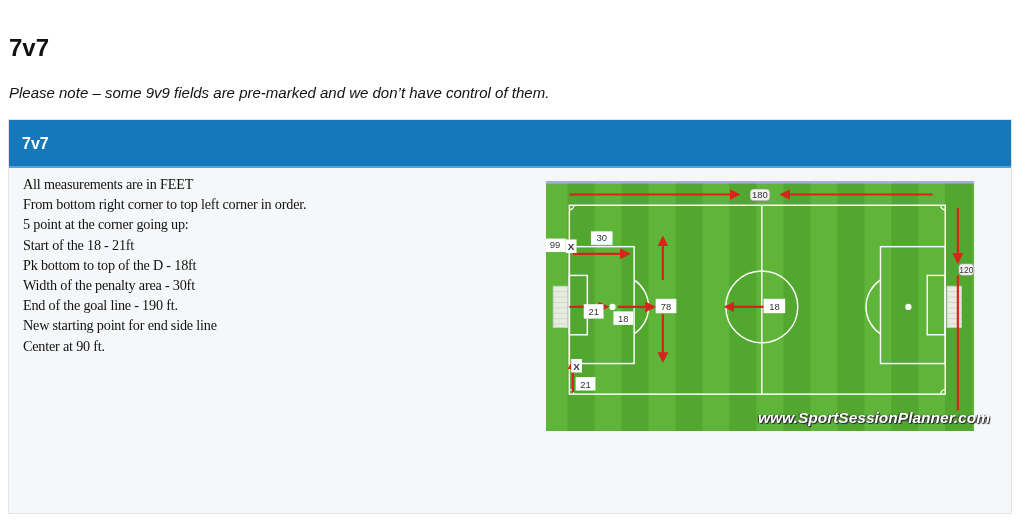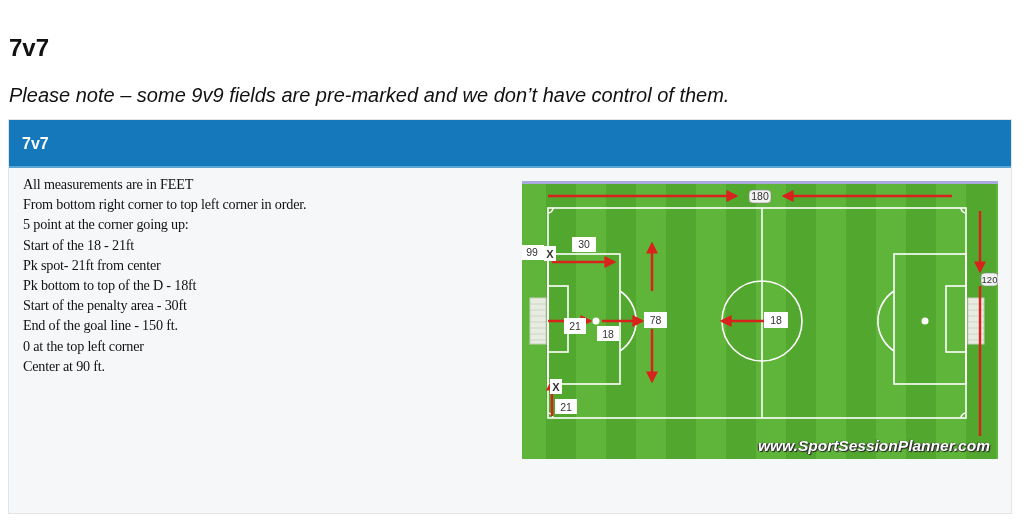--- a/index.html
+++ b/index.html
@@ -4,40 +4,40 @@
 <style>
   * { box-sizing: border-box; margin: 0; padding: 0; }
   html, body { width: 1024px; height: 530px; background: #ffffff; overflow: hidden; }
   body { font-family: "Liberation Sans", sans-serif; color: #111; position: relative; }
   .page-title {
     position: absolute; left: 9px; top: 34px;
     font-size: 24px; font-weight: bold; color: #111;
   }
   .note {
     position: absolute; left: 9px; top: 84px;
-    font-size: 20px; font-style: italic; color: #111; white-space: nowrap;
+    font-size: 15px; font-style: italic; color: #111; white-space: nowrap;
   }
   .panel {
     position: absolute; left: 8px; top: 119px; width: 1004px; height: 395px;
     border: 1px solid #e2e4e6; background: #f6f7f8;
   }
   .panel-header {
     height: 48px; background: #1478bb; color: #fff;
     font-weight: bold; font-size: 16px; padding: 15px 13px;
     border-bottom: 2px solid #5aa5d4;
   }
   .panel-body { position: relative; height: 346px; }
   .lines {
     position: absolute; left: 14px; top: 6px;
     font-size: 14.2px; line-height: 20.2px; color: #111;
     letter-spacing: -0.2px;
   }
   .lines div { white-space: nowrap; font-family: Liberation Serif, serif; }
   .field {
-    position: absolute; left: 513px; top: 13px; width: 476px; height: 278px;
+    position: absolute; left: 513px; top: 13px; width: 476px; height: 250px;
   }
   .field svg { display: block; width: 100%; height: 100%; }
   .watermark {
     position: absolute; right: 8px; bottom: 4px;
     font-family: "Liberation Sans", sans-serif; font-weight: bold; font-style: italic;
     font-size: 15.5px; color: #ffffff;
     text-shadow: 1px 1px 1px #222, -1px 0 1px #333;
   }
 </style>
 </head>
@@ -47,25 +47,24 @@
 <div class="note">Please note – some 9v9 fields are pre-marked and we don’t have control of them.</div>
 
 <div class="panel">
   <div class="panel-header">7v7</div>
   <div class="panel-body">
     <div class="lines">
       <div>All measurements are in FEET</div>
       <div>From bottom right corner to top left corner in order.</div>
       <div>5 point at the corner going up:</div>
       <div>Start of the 18 - 21ft</div>
-      <div>Pk spot- 21ft from center</div>
       <div>Pk bottom to top of the D - 18ft</div>
-      <div>Start of the penalty area - 30ft</div>
-      <div>End of the goal line - 150 ft.</div>
-      <div>0 at the top left corner</div>
+      <div>Width of the penalty area - 30ft</div>
+      <div>End of the goal line - 190 ft.</div>
+      <div>New starting point for end side line</div>
       <div>Center at 90 ft.</div>
     </div>
 
     <div class="field">
       <svg viewBox="0 0 476 278" xmlns="http://www.w3.org/2000/svg">
         <defs>
           <marker id="ah" viewBox="0 0 10 10" refX="8" refY="5" markerWidth="5" markerHeight="5" orient="auto-start-reverse">
             <path d="M0,0 L10,5 L0,10 z" fill="#d8221c"></path>
           </marker>
         </defs>

